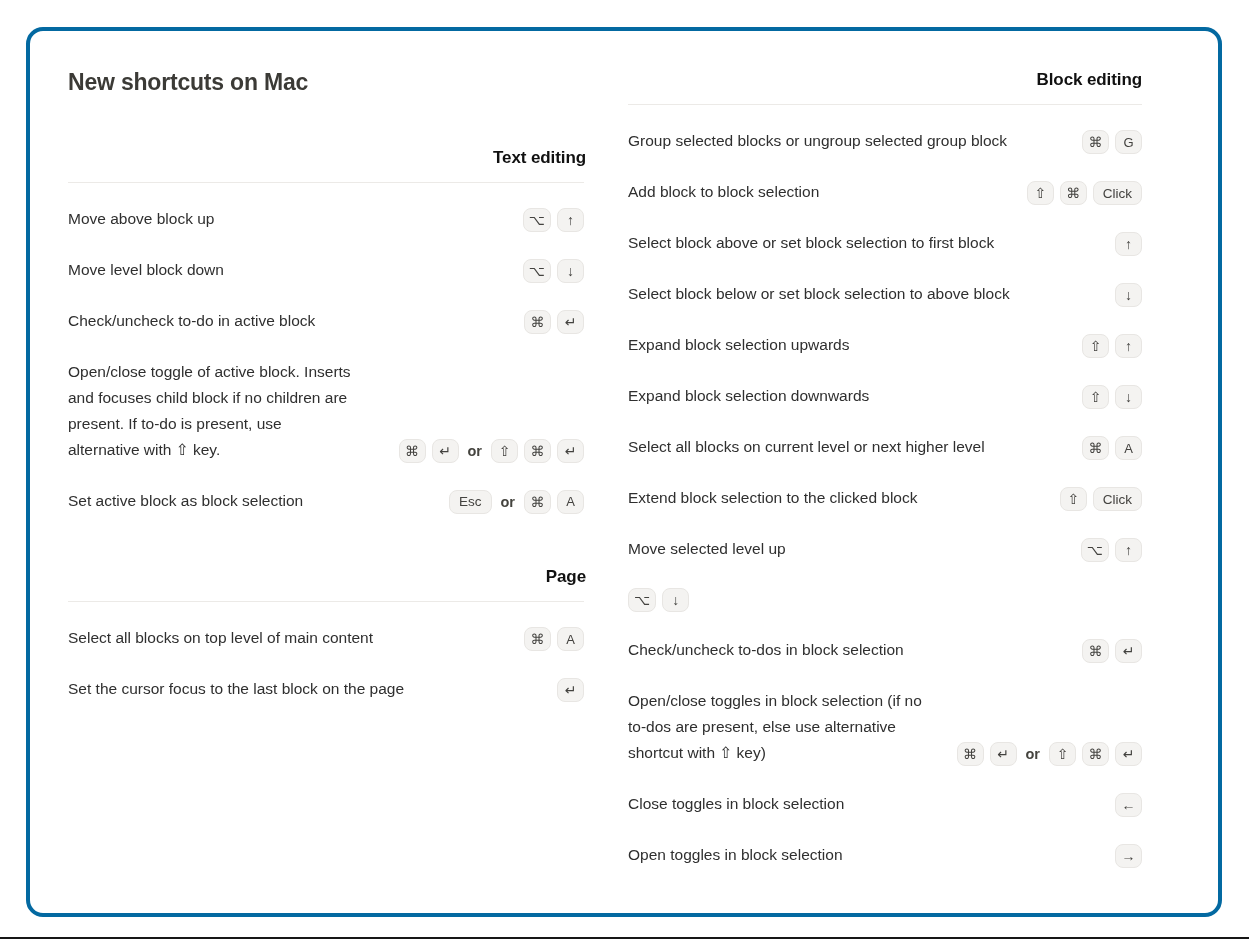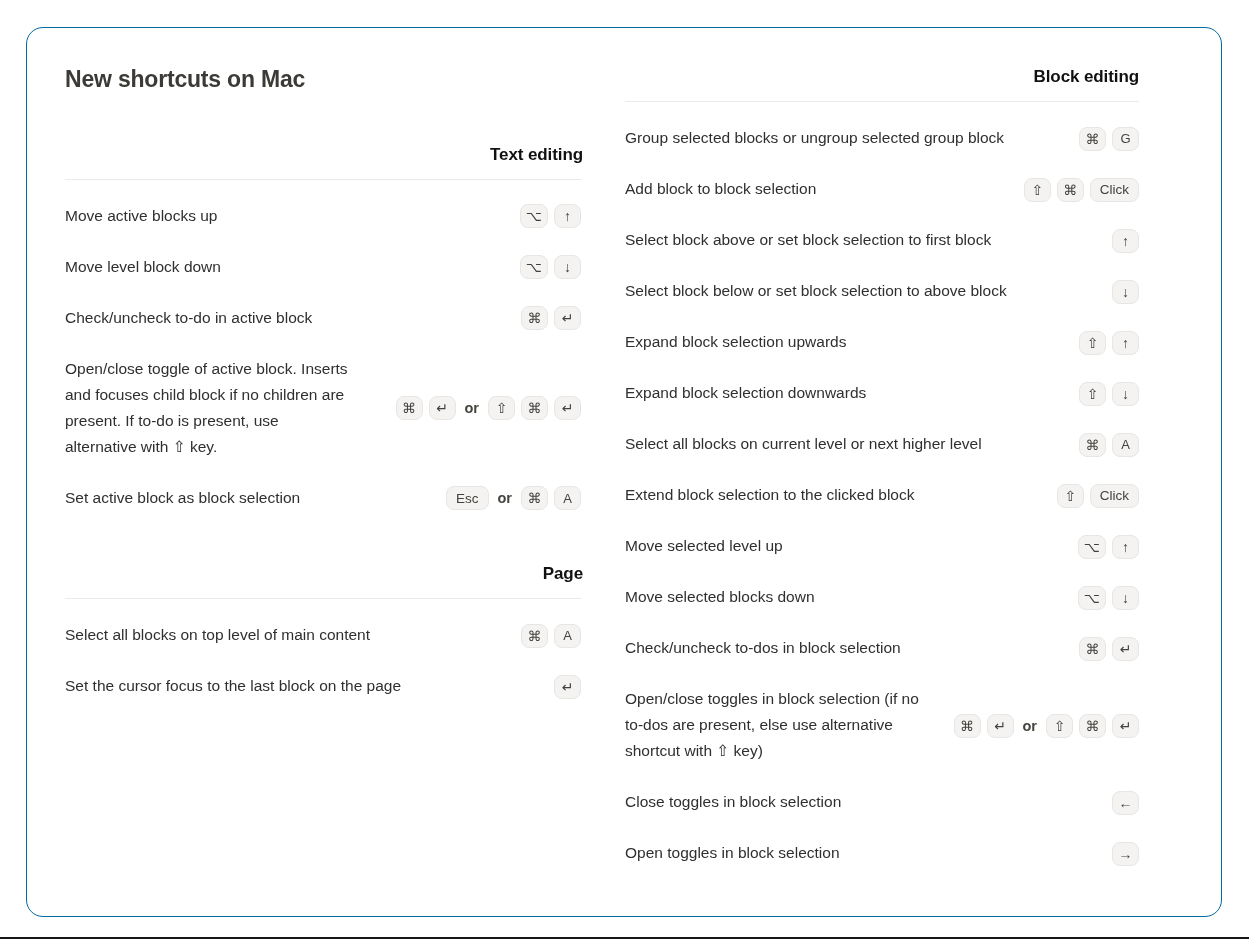--- a/index.html
+++ b/index.html
@@ -17,21 +17,21 @@
     overflow: hidden;
   }
 
   
   #shortcuts-card {
     position: absolute;
     left: 26px;
     top: 27px;
     width: 1196px;
     height: 890px;
-    border: 1px solid #0369a1;
+    border: 4px solid #0369a1;
     border-radius: 17px;
     background: #ffffff;
     padding: 0;
   }
 
   #columns {
     display: flex;
     flex-direction: row;
     align-items: flex-start;
     padding: 0;
@@ -70,21 +70,21 @@
     background: #eceae7;
     width: 516px;
     margin: 0 0 10px 0;
   }
   #column-right .section-rule { width: 514px; }
 
   
   .shortcut-row {
     display: flex;
     flex-direction: row;
-    align-items: center;
+    align-items: flex-end;
     justify-content: space-between;
     min-height: 30px;
     padding: 13px 0 12px 0;
     width: 516px;
   }
   #column-right .shortcut-row { width: 514px; }
 
   .row-label {
     font-size: 15.5px;
     line-height: 26px;
@@ -148,21 +148,21 @@
 <div id="shortcuts-card">
   <div id="columns">
 
     <div class="column" id="column-left">
       <h1 class="page-title">New shortcuts on Mac</h1>
       <div id="left-sections">
           <div class="section">
             <h2 class="section-title">Text editing</h2>
             <div class="section-rule"></div>
             <div class="shortcut-row">
-              <div class="row-label">Move active blocks up</div>
+              <div class="row-label">Move above block up</div>
               <div class="row-keys">
                 <span class="key glyph">⌥</span>
                 <span class="key glyph">↑</span>
               </div>
             </div>
             <div class="shortcut-row">
               <div class="row-label">Move level block down</div>
               <div class="row-keys">
                 <span class="key glyph">⌥</span>
                 <span class="key glyph">↓</span>
@@ -277,21 +277,20 @@
               </div>
             </div>
             <div class="shortcut-row">
               <div class="row-label">Move selected level up</div>
               <div class="row-keys">
                 <span class="key glyph">⌥</span>
                 <span class="key glyph">↑</span>
               </div>
             </div>
             <div class="shortcut-row">
-              <div class="row-label">Move selected blocks down</div>
               <div class="row-keys">
                 <span class="key glyph">⌥</span>
                 <span class="key glyph">↓</span>
               </div>
             </div>
             <div class="shortcut-row">
               <div class="row-label">Check/uncheck to-dos in block selection</div>
               <div class="row-keys">
                 <span class="key glyph">⌘</span>
                 <span class="key glyph">↵</span>

